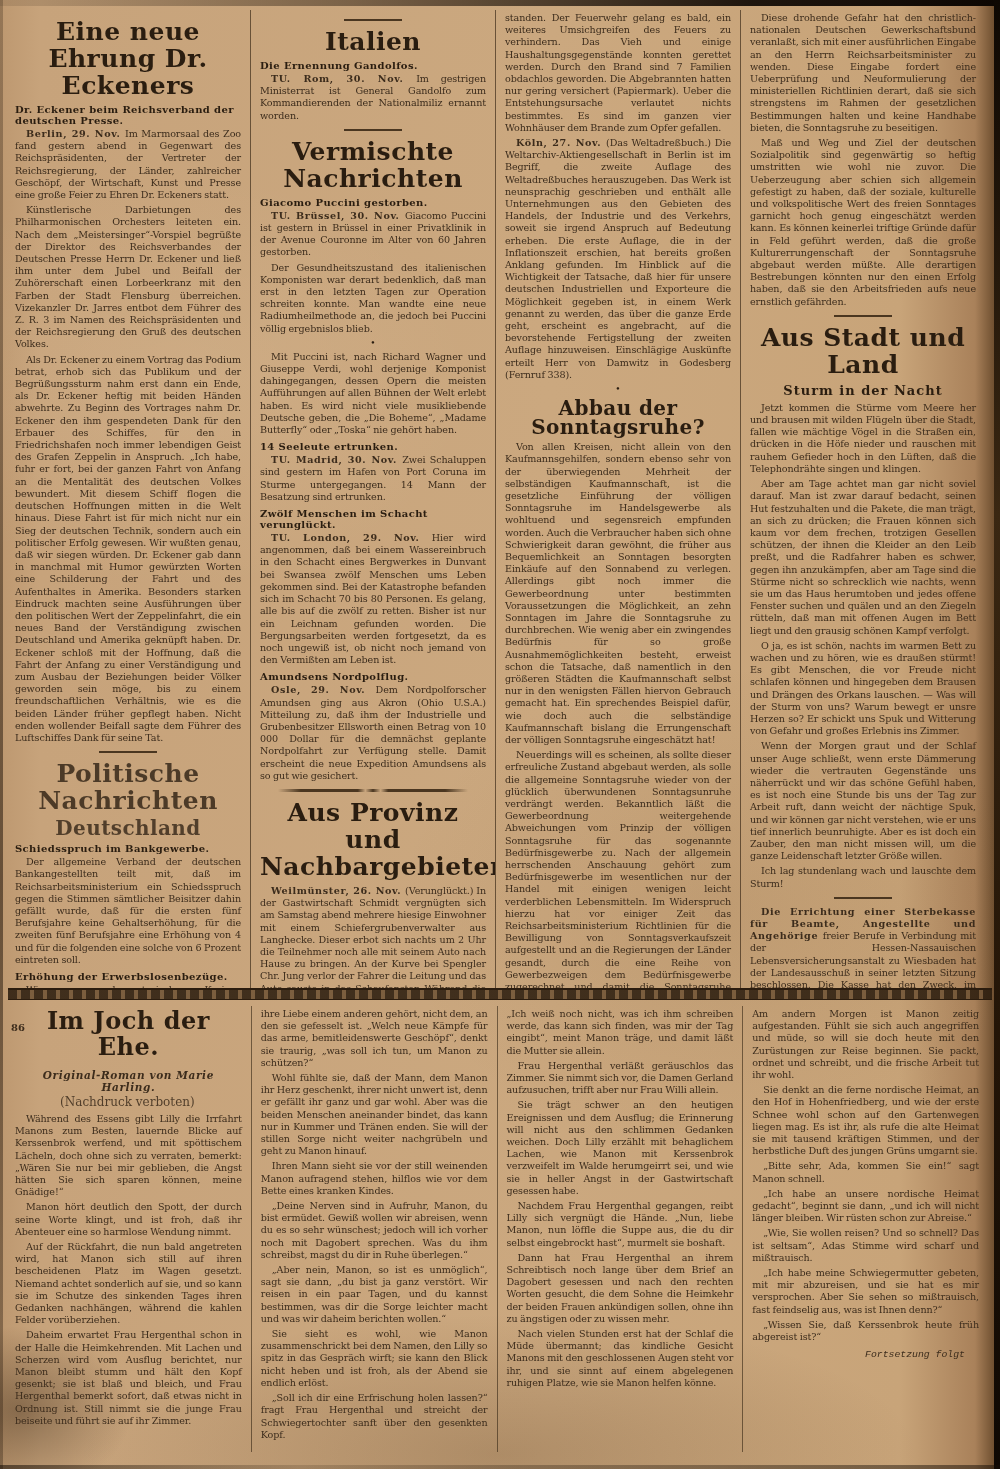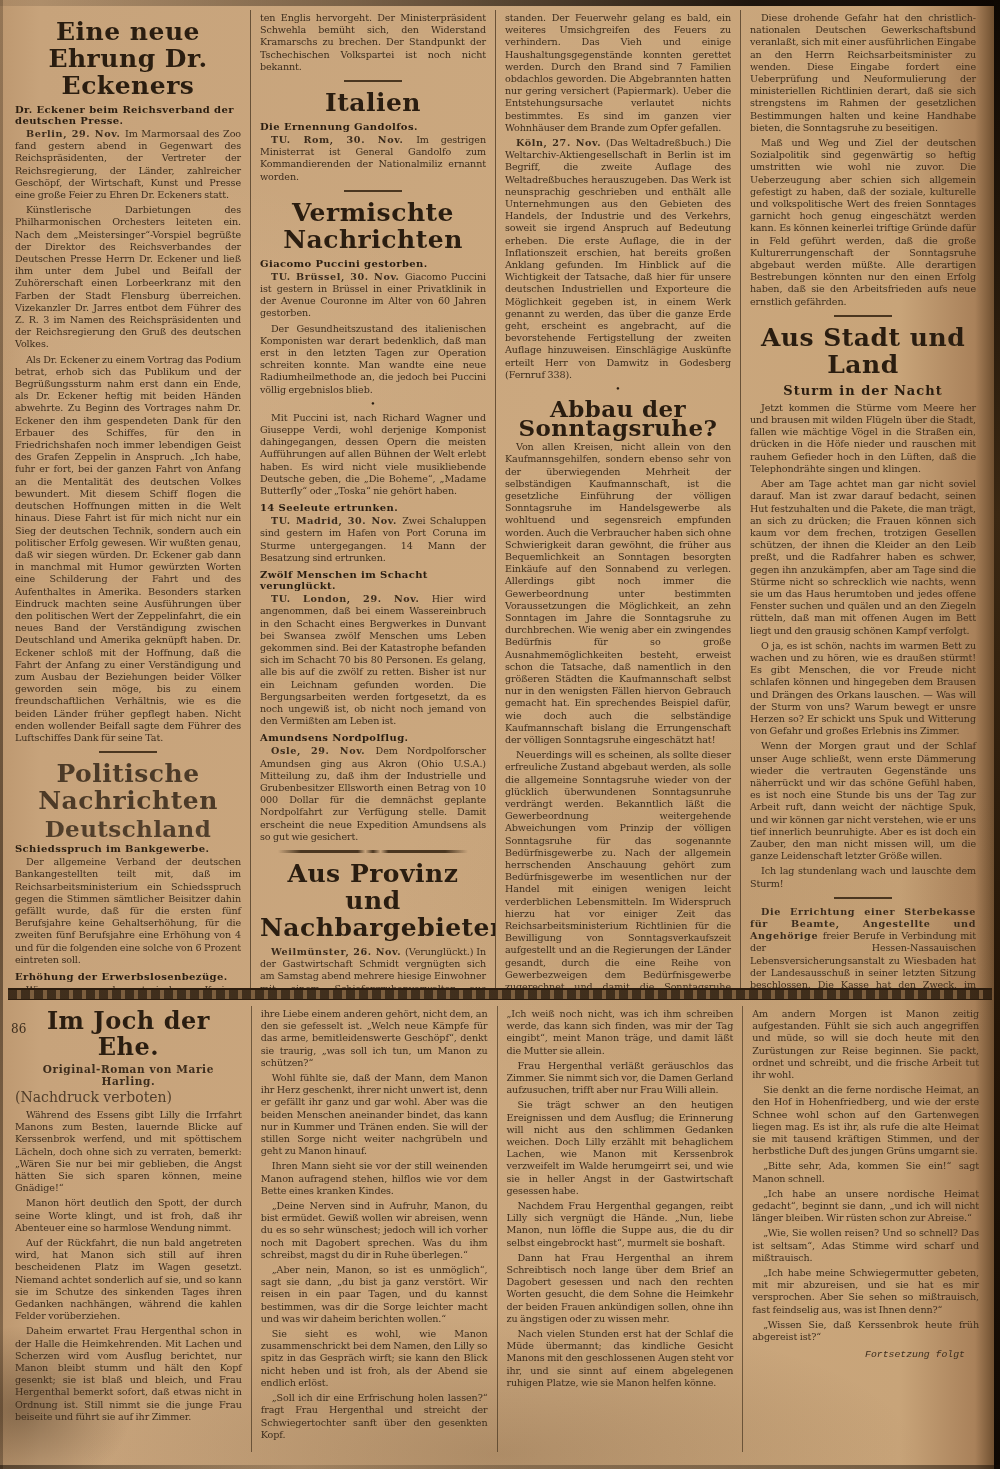--- a/index.html
+++ b/index.html
@@ -34,43 +34,43 @@
   .col:last-child{border-right:none;}
 
   
   .b-p{font-size:9.6px;line-height:12.2px;text-align:justify;text-indent:11px;
        letter-spacing:-0.1px;word-spacing:-0.4px;margin:0 0 3px 0;color:var(--ink);}
   .b-p.noindent{text-indent:0;}
   .lead{font-weight:bold;letter-spacing:.6px;}
   .b-h1{font-size:25px;line-height:27px;font-weight:bold;text-align:center;color:var(--head);
         margin:6px 0 5px 0;letter-spacing:.5px;}
   .b-h1.faded{opacity:.78;}
-  .b-h2{font-size:23px;line-height:19px;font-weight:bold;text-align:center;color:var(--head);
+  .b-h2{font-size:20px;line-height:19px;font-weight:bold;text-align:center;color:var(--head);
         margin:5px 0 4px 0;letter-spacing:.4px;}
   .b-h2.faded{opacity:.75;}
   .b-h3{font-size:13px;font-weight:bold;text-align:center;color:var(--head);margin:2px 0 4px 0;letter-spacing:1px;}
   .b-cross{font-size:10px;font-weight:bold;letter-spacing:.4px;margin:5px 0 2px 0;color:var(--head);}
   .b-rule{width:58px;border-top:2px solid var(--rulec);margin:7px auto 7px auto;height:0;}
   .b-star{text-align:center;font-size:9px;color:var(--head);margin:3px 0;}
   .b-fancyrule{height:3px;margin:7px 18px;background:
      linear-gradient(90deg,transparent 0,var(--rulec) 12%,var(--rulec) 42%,transparent 46%,var(--rulec) 50%,transparent 54%,var(--rulec) 58%,var(--rulec) 88%,transparent 100%);}
   .b-sig{font-size:9.8px;text-align:right;font-style:italic;margin-top:6px;padding-right:14px;font-family:Liberation Mono, monospace;}
 
   
   .band{height:9px;margin:0 8px;border-top:2px solid #2b1c0e;border-bottom:1px solid #2b1c0e;
     background:repeating-linear-gradient(90deg,rgba(40,26,12,.85) 0 9px,rgba(110,82,52,.85) 9px 13px);}
 
   .serial{display:flex;align-items:stretch;padding:6px 12px 0 6px;height:452px;box-sizing:border-box;}
   .scol{flex:1 1 0;padding:2px 9px 0 9px;overflow:hidden;border-right:1px solid rgba(52,36,18,.6);}
   .scol:last-child{border-right:none;}
   .serial-head{position:relative;text-align:center;margin-bottom:4px;}
-  .serial-number{position:absolute;left:-4px;top:14px;font-size:12px;font-weight:normal;}
+  .serial-number{position:absolute;left:-4px;top:14px;font-size:10px;font-weight:bold;}
   .serial-title{font-size:24px;line-height:26px;font-weight:bold;color:var(--head);letter-spacing:.5px;}
-  .serial-byline{font-size:10.5px;font-weight:bold;margin-top:3px;letter-spacing:.6px;}
-  .serial-note{font-size:14px;text-align:left;margin:2px 2px 4px 0;opacity:.85;}
+  .serial-byline{font-size:10.5px;font-weight:bold;margin-top:9px;letter-spacing:.6px;font-style:italic;}
+  .serial-note{font-size:12px;text-align:center;margin:2px 2px 4px 0;opacity:.85;}
 </style>
 </head>
 <body>
 
 <div class="page">
   <div class="edge-top"></div>
   <div class="edge-left"></div>
 
   <div class="cols">
     <div class="col">
@@ -81,21 +81,20 @@
         <div class="b-p"><span>Als Dr. Eckener zu einem Vortrag das Podium betrat, erhob sich das Publikum und der Begrüßungssturm nahm erst dann ein Ende, als Dr. Eckener heftig mit beiden Händen abwehrte. Zu Beginn des Vortrages nahm Dr. Eckener den ihm gespendeten Dank für den Erbauer des Schiffes, für den in Friedrichshafen noch immer lebendigen Geist des Grafen Zeppelin in Anspruch. „Ich habe, fuhr er fort, bei der ganzen Fahrt von Anfang an die Mentalität des deutschen Volkes bewundert. Mit diesem Schiff flogen die deutschen Hoffnungen mitten in die Welt hinaus. Diese Fahrt ist für mich nicht nur ein Sieg der deutschen Technik, sondern auch ein politischer Erfolg gewesen. Wir wußten genau, daß wir siegen würden. Dr. Eckener gab dann in manchmal mit Humor gewürzten Worten eine Schilderung der Fahrt und des Aufenthaltes in Amerika. Besonders starken Eindruck machten seine Ausführungen über den politischen Wert der Zeppelinfahrt, die ein neues Band der Verständigung zwischen Deutschland und Amerika geknüpft haben. Dr. Eckener schloß mit der Hoffnung, daß die Fahrt der Anfang zu einer Verständigung und zum Ausbau der Beziehungen beider Völker geworden sein möge, bis zu einem freundschaftlichen Verhältnis, wie es die beiden Länder früher gepflegt haben. Nicht enden wollender Beifall sagte dem Führer des Luftschiffes Dank für seine Tat.</span></div>
         <div class="b-rule"></div>
         <div class="b-h1 faded">Politische Nachrichten</div>
         <div class="b-h2 faded">Deutschland</div>
         <div class="b-cross">Schiedsspruch im Bankgewerbe.</div>
         <div class="b-p"><span>Der allgemeine Verband der deutschen Bankangestellten teilt mit, daß im Reichsarbeitsministerium ein Schiedsspruch gegen die Stimmen sämtlicher Beisitzer dahin gefällt wurde, daß für die ersten fünf Berufsjahre keine Gehaltserhöhung, für die zweiten fünf Berufsjahre eine Erhöhung von 4 und für die folgenden eine solche von 6 Prozent eintreten soll.</span></div>
         <div class="b-cross">Erhöhung der Erwerbslosenbezüge.</div>
         <div class="b-p"><span>Wie aus parlamentarischen Kreisen verlautet, beabsichtigt das Reichsarbeitsministerium im Zusammenhang mit der Erhöhung der Beamtengehälter und der Kriegsbeschädigten-Renten auch eine Erhöhung der Erwerbslosen-Unterstützung vorzunehmen. Ueber die Höhe der Sätze wird noch zwischen den einzelnen Ressorts verhandelt. Die Vertreter der Regierung erklärten sich bereit, die Erhöhung entsprechend den Wünschen der Arbeitnehmervertreter bereits am 1. Dezember in Kraft treten zu lassen.</span></div>
       </div>
     <div class="col">
-        <div class="b-p noindent"><span>ten Englis hervorgeht. Der Ministerpräsident Schwehla bemüht sich, den Widerstand Kramarschs zu brechen. Der Standpunkt der Tschechischen Volkspartei ist noch nicht bekannt.</span></div>
         <div class="b-rule"></div>
         <div class="b-h1">Italien</div>
         <div class="b-cross">Die Ernennung Gandolfos.</div>
         <div class="b-p"><span class="lead">TU. Rom, 30. Nov. </span><span>Im gestrigen Ministerrat ist General Gandolfo zum Kommandierenden der Nationalmiliz ernannt worden.</span></div>
         <div class="b-rule"></div>
         <div class="b-h1">Vermischte Nachrichten</div>
         <div class="b-cross">Giacomo Puccini gestorben.</div>
         <div class="b-p"><span class="lead">TU. Brüssel, 30. Nov. </span><span>Giacomo Puccini ist gestern in Brüssel in einer Privatklinik in der Avenue Couronne im Alter von 60 Jahren gestorben.</span></div>
         <div class="b-p"><span>Der Gesundheitszustand des italienischen Komponisten war derart bedenklich, daß man erst in den letzten Tagen zur Operation schreiten konnte. Man wandte eine neue Radiumheilmethode an, die jedoch bei Puccini völlig ergebnislos blieb.</span></div>
         <div class="b-star">•</div>

